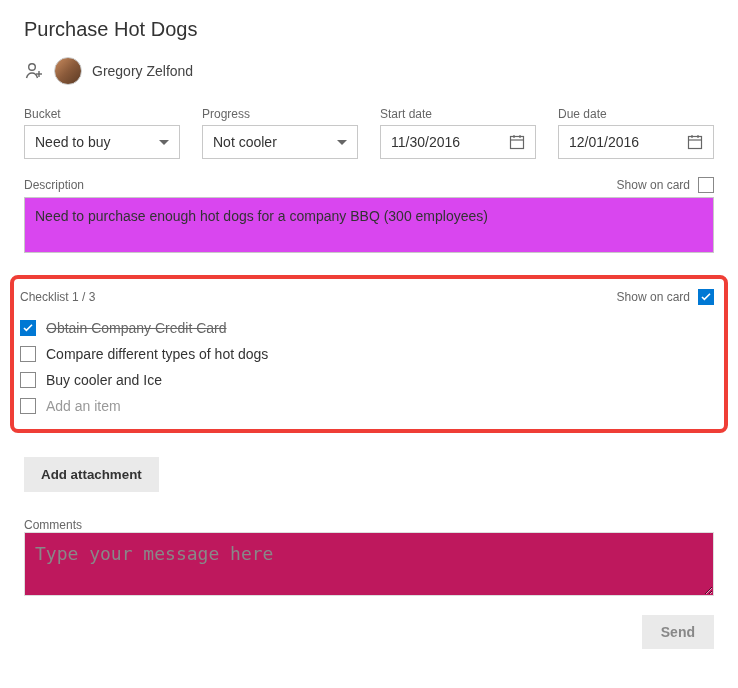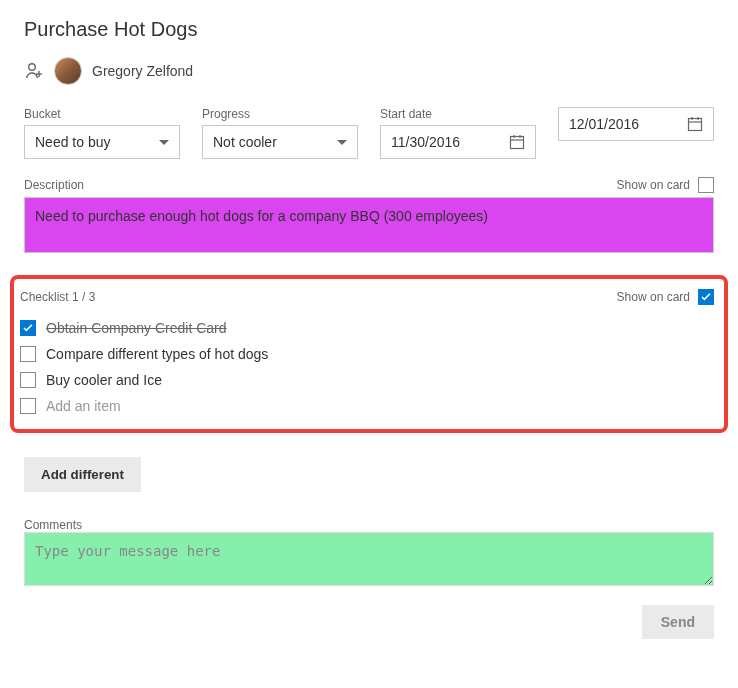--- a/index.html
+++ b/index.html
@@ -167,24 +167,24 @@
       font-weight: 600;
       color: #333;
       cursor: pointer;
       margin-top: 6px;
     }
 
     .comments-label { margin-bottom: 0; }
     .comments-box {
       width: 100%;
       border: 1px solid #ddd;
-      background: #86efac;
+      background: #be185d;
       padding: 10px;
       min-height: 52px;
-      font-size: 14px;
+      font-size: 18px;
     }
     .comments-box::placeholder { color: #888; }
     .send-row {
       display: flex;
       justify-content: flex-end;
       margin-top: 10px;
     }
     .send-btn {
       background: #eaeaea;
       color: #888;
@@ -238,20 +238,21 @@
         <svg viewBox="0 0 16 16" width="16" height="16" fill="none" stroke="#666" stroke-width="1.2">
           <rect x="1.5" y="2.5" width="13" height="12"></rect>
             <line x1="1.5" y1="6" x2="14.5" y2="6"></line>
           <line x1="5" y1="1" x2="5" y2="4"></line>
             <line x1="11" y1="1" x2="11" y2="4"></line>
         </svg>
       </span>
     </div>
   </div>
   <div class="field">
+    <span class="field-label">Due date</span>
     <div class="date-input">
       <span>12/01/2016</span>
       <span class="calendar-icon">
         <svg viewBox="0 0 16 16" width="16" height="16" fill="none" stroke="#666" stroke-width="1.2">
           <rect x="1.5" y="2.5" width="13" height="12"></rect>
             <line x1="1.5" y1="6" x2="14.5" y2="6"></line>
           <line x1="5" y1="1" x2="5" y2="4"></line>
             <line x1="11" y1="1" x2="11" y2="4"></line>
         </svg>
       </span>
@@ -301,21 +302,21 @@
     </div>
     <div class="check-item placeholder">
       <span class="checkbox"></span>
       <span class="item-text">Add an item</span>
     </div>
   </div>
 </div>
 
 
 <div class="attachments">
-  <button class="btn">Add different</button>
+  <button class="btn">Add attachment</button>
 </div>
 
 
 <div class="section-label comments-label">Comments</div>
 <textarea class="comments-box" placeholder="Type your message here" style=""></textarea>
 <div class="send-row">
   <button class="btn send-btn">Send</button>
 </div>
 
 

